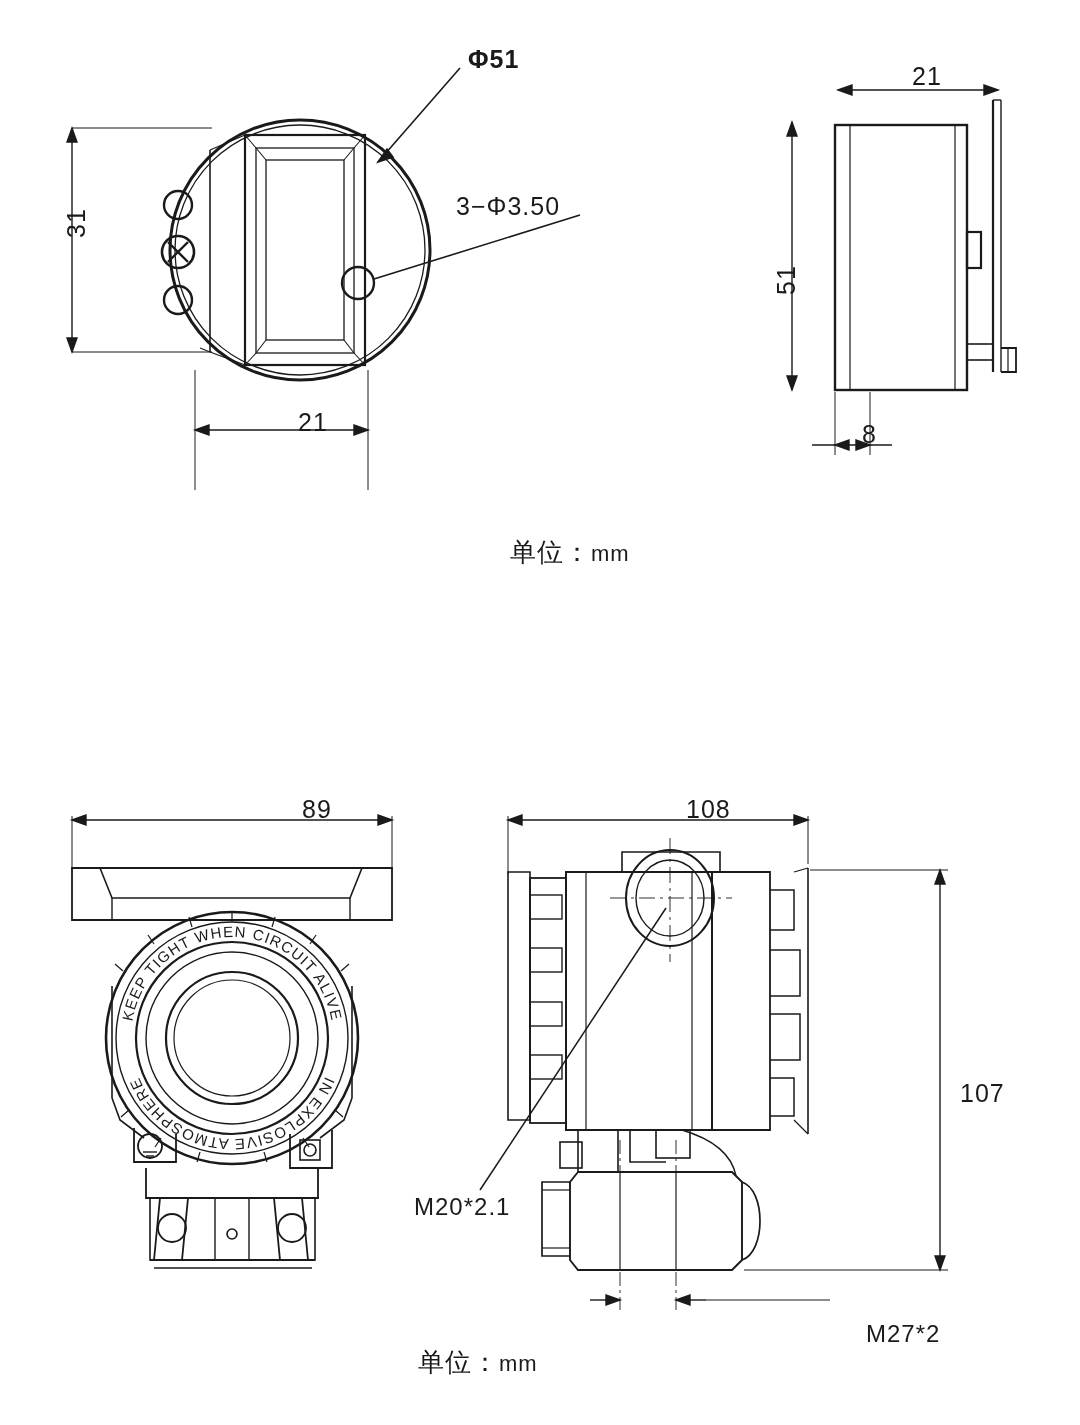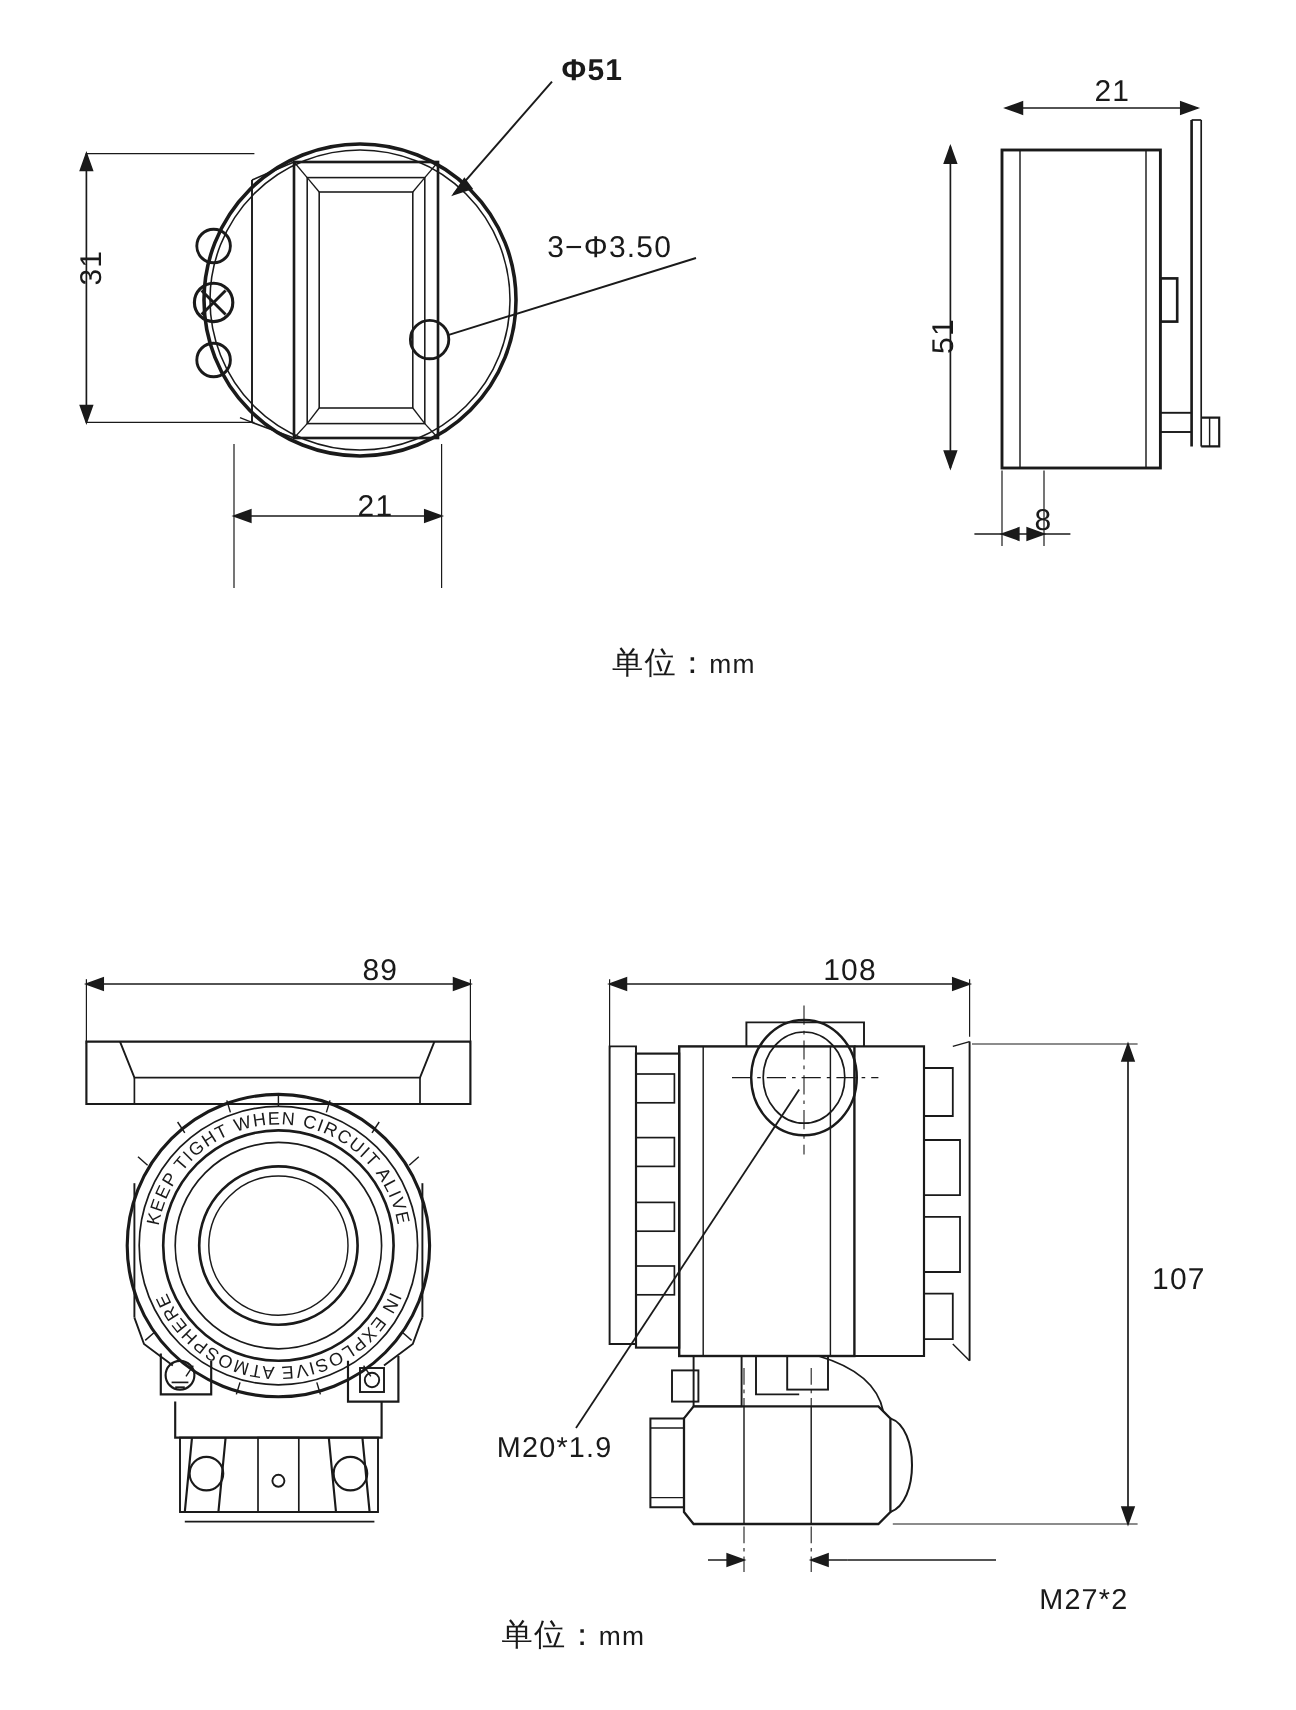--- a/index.html
+++ b/index.html
@@ -339,21 +339,21 @@
         <line x1="236" y1="510" x2="206" y2="510"></line>
         <polygon points="206,510 220,505 220,515"></polygon>
         <line x1="150" y1="482" x2="150" y2="520" stroke-width="0.9" stroke-dasharray="14 4 3 4"></line>
         <line x1="206" y1="482" x2="206" y2="520" stroke-width="0.9" stroke-dasharray="14 4 3 4"></line>
         <line x1="236" y1="510" x2="360" y2="510" stroke-width="1.2"></line>
       </g>
     </svg>
   </div>
 
   <div class="label dim-num" style="left:686px; top:795px;">108</div>
-  <div class="label dim-num" style="left:960px; top:1052px;">107</div>
-  <div class="label thread-num" style="left:414px; top:1193px;">M20*1.9</div>
+  <div class="label dim-num" style="left:960px; top:1079px;">107</div>
+  <div class="label thread-num" style="left:414px; top:1193px;">M20*2.1</div>
   <div class="label thread-num" style="left:866px; top:1320px;">M27*2</div>
 
   <div class="label unit-text" style="left:418px; top:1345px;">
     <span>单位：</span><span class="mm">mm</span>
   </div>
 
 </div>
 
 </body></html>

